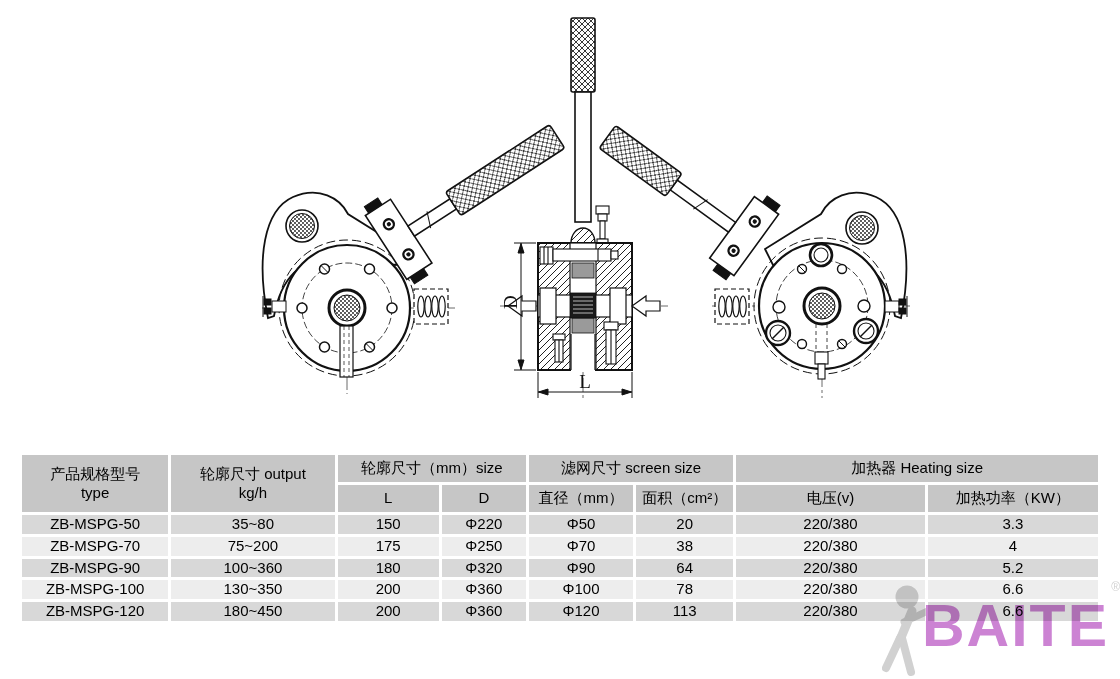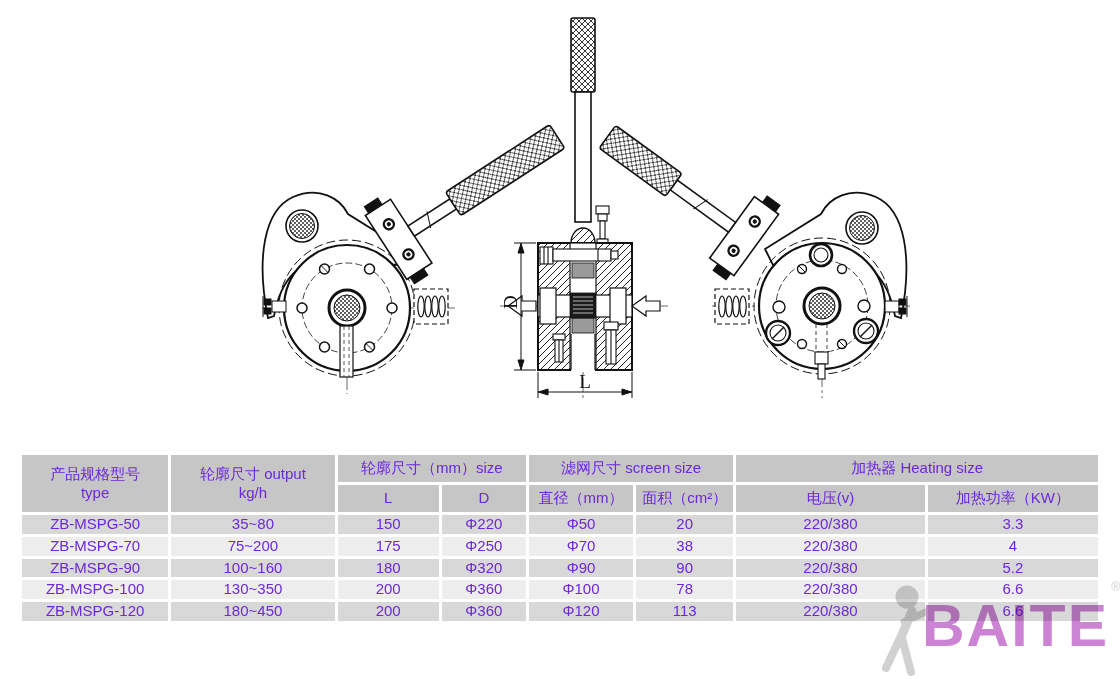--- a/index.html
+++ b/index.html
@@ -11,21 +11,21 @@
   
   .drawing{position:absolute;left:0;top:0;width:1120px;height:450px;}
   
   table.spec{
     position:absolute;left:19px;top:452px;width:1082px;
     border-collapse:separate;border-spacing:3px;table-layout:fixed;
     background:#fff;
   }
   table.spec th,table.spec td{
     text-align:center;vertical-align:middle;font-weight:normal;
-    font-size:15px;color:#6d28d9;padding:0;line-height:1.25;
+    font-size:15px;color:#000000;padding:0;line-height:1.25;
     overflow:hidden;white-space:nowrap;
   }
   table.spec thead th{background:#c6c6c6;height:27px;}
   table.spec thead th.two-line{height:57px;}
   table.spec tbody td{height:16px;}
   table.spec tbody tr:nth-child(odd) td{background:#d8d8d8;}
   table.spec tbody tr:nth-child(even) td{background:#ededed;}
   
   .watermark{
     position:absolute;left:876px;top:582px;width:244px;height:97px;
@@ -305,25 +305,25 @@
       <td>75~200</td>
       <td>175</td>
       <td>Φ250</td>
       <td>Φ70</td>
       <td>38</td>
       <td>220/380</td>
       <td>4</td>
     </tr>
     <tr>
       <td>ZB-MSPG-90</td>
-      <td>100~160</td>
+      <td>100~360</td>
       <td>180</td>
       <td>Φ320</td>
       <td>Φ90</td>
-      <td>90</td>
+      <td>64</td>
       <td>220/380</td>
       <td>5.2</td>
     </tr>
     <tr>
       <td>ZB-MSPG-100</td>
       <td>130~350</td>
       <td>200</td>
       <td>Φ360</td>
       <td>Φ100</td>
       <td>78</td>

